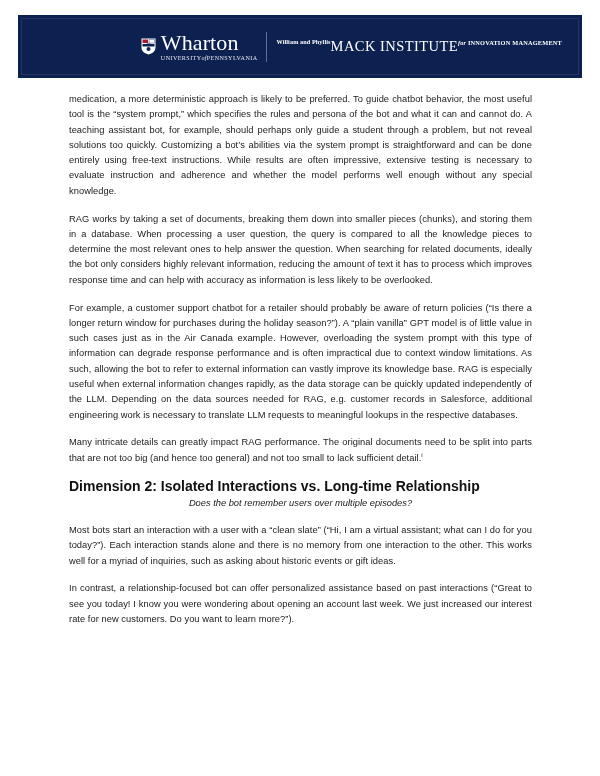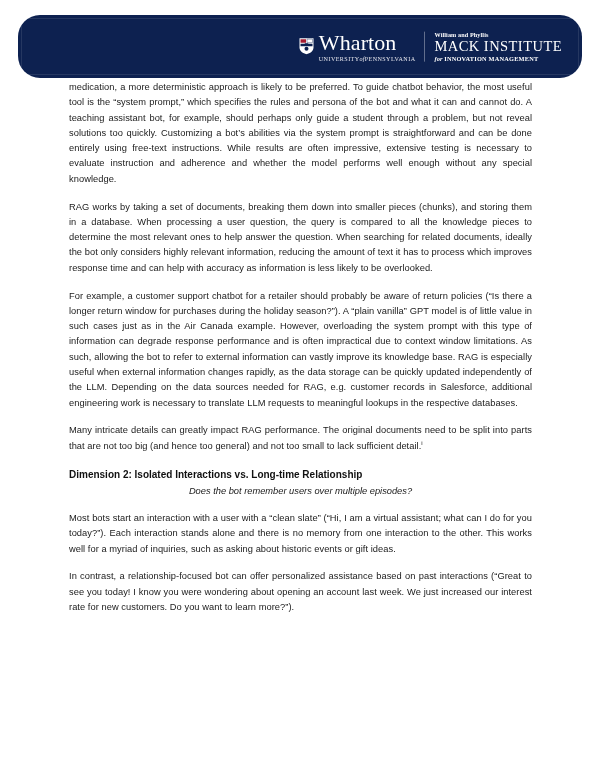--- a/index.html
+++ b/index.html
@@ -18,21 +18,20 @@
 
   
   .header-banner {
     position: absolute;
     left: 18px;
     top: 15px;
     width: 564px;
     height: 63px;
     background: #0d2150;
     box-sizing: border-box;
-    border-radius: 22px;
   }
   .banner-inner-rule {
     position: absolute;
     left: 3px;
     top: 3px;
     right: 3px;
     bottom: 3px;
     border: 1px solid rgba(255,255,255,0.10);
     pointer-events: none;
   }
@@ -88,21 +87,21 @@
   .logo-divider {
     width: 1px;
     height: 30px;
     background: rgba(255,255,255,0.35);
     flex: 0 0 auto;
   }
 
   
   .mack-lockup {
     display: flex;
-    flex-direction: column;
+    flex-direction: row;
     justify-content: center;
     line-height: 1;
   }
   .mack-eyebrow {
     font-family: "Liberation Serif", serif;
     color: #ffffff;
     font-size: 6.2px;
     font-weight: bold;
     letter-spacing: 0.1px;
     margin-bottom: 1.5px;
@@ -128,36 +127,36 @@
   .mack-tagline .it {
     font-style: italic;
     font-weight: bold;
     letter-spacing: 0.1px;
   }
 
   
   .page-body {
     position: absolute;
     left: 69px;
-    top: 80px;
+    top: 92px;
     width: 463px;
   }
   p.para {
     margin: 0 0 12.5px 0;
     font-size: 9.3px;
     line-height: 15.3px;
     color: #1a1a1a;
     text-align: justify;
     letter-spacing: 0.005em;
   }
   p.para:last-child { margin-bottom: 18px; }
 
   .section-heading {
     margin: 5px 0 2px 0;
-    font-size: 10px;
+    font-size: 14px;
     line-height: 15px;
     font-weight: bold;
     color: #111111;
     text-align: left;
   }
   .section-subtitle {
     margin: 0 0 12.5px 0;
     font-size: 9.3px;
     line-height: 15px;
     font-style: italic;

